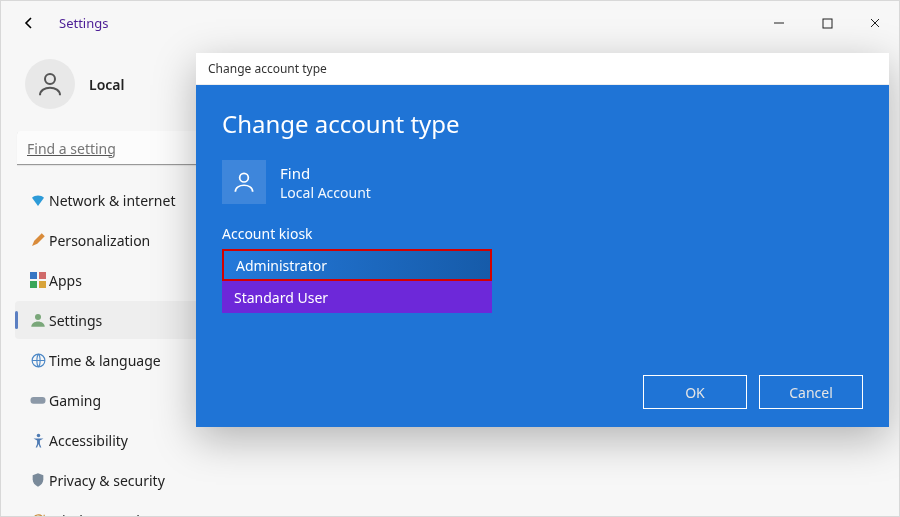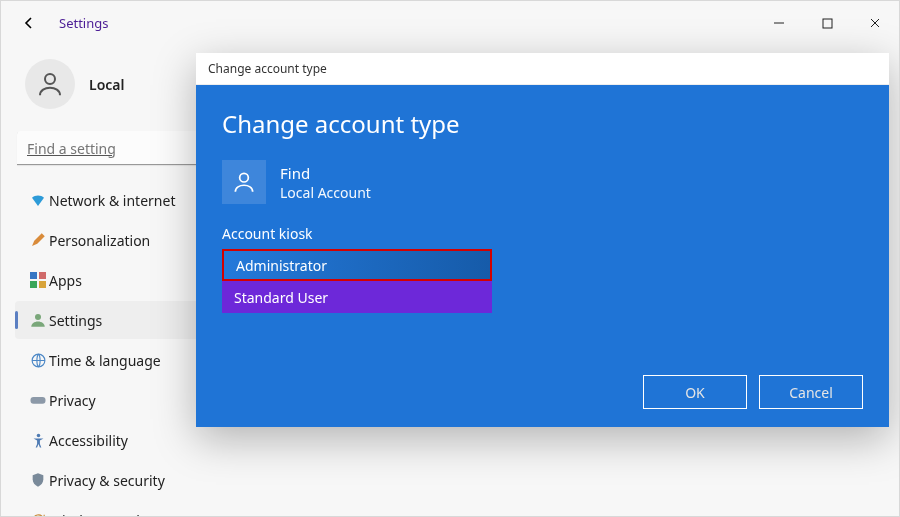--- a/index.html
+++ b/index.html
@@ -145,21 +145,21 @@
             </svg>
           </span>
         <span>Time &amp; language</span>
       </li>
       <li class="navitem">
         <span class="navicon">
             <svg width="18" height="18" viewBox="0 0 24 24">
               <rect x="2" y="8" width="20" height="9" rx="4" fill="#8c99a8"></rect>
             </svg>
           </span>
-        <span>Privacy</span>
+        <span>Gaming</span>
       </li>
       <li class="navitem">
         <span class="navicon">
             <svg width="17" height="17" viewBox="0 0 24 24">
               <circle cx="12" cy="5" r="2.5" fill="#4f7bb3"></circle>
               <path d="M5 9h14l-5 3v5l2 5h-2l-2-5-2 5H8l2-5v-5z" fill="#4f7bb3"></path>
             </svg>
           </span>
         <span>Accessibility</span>
       </li>

